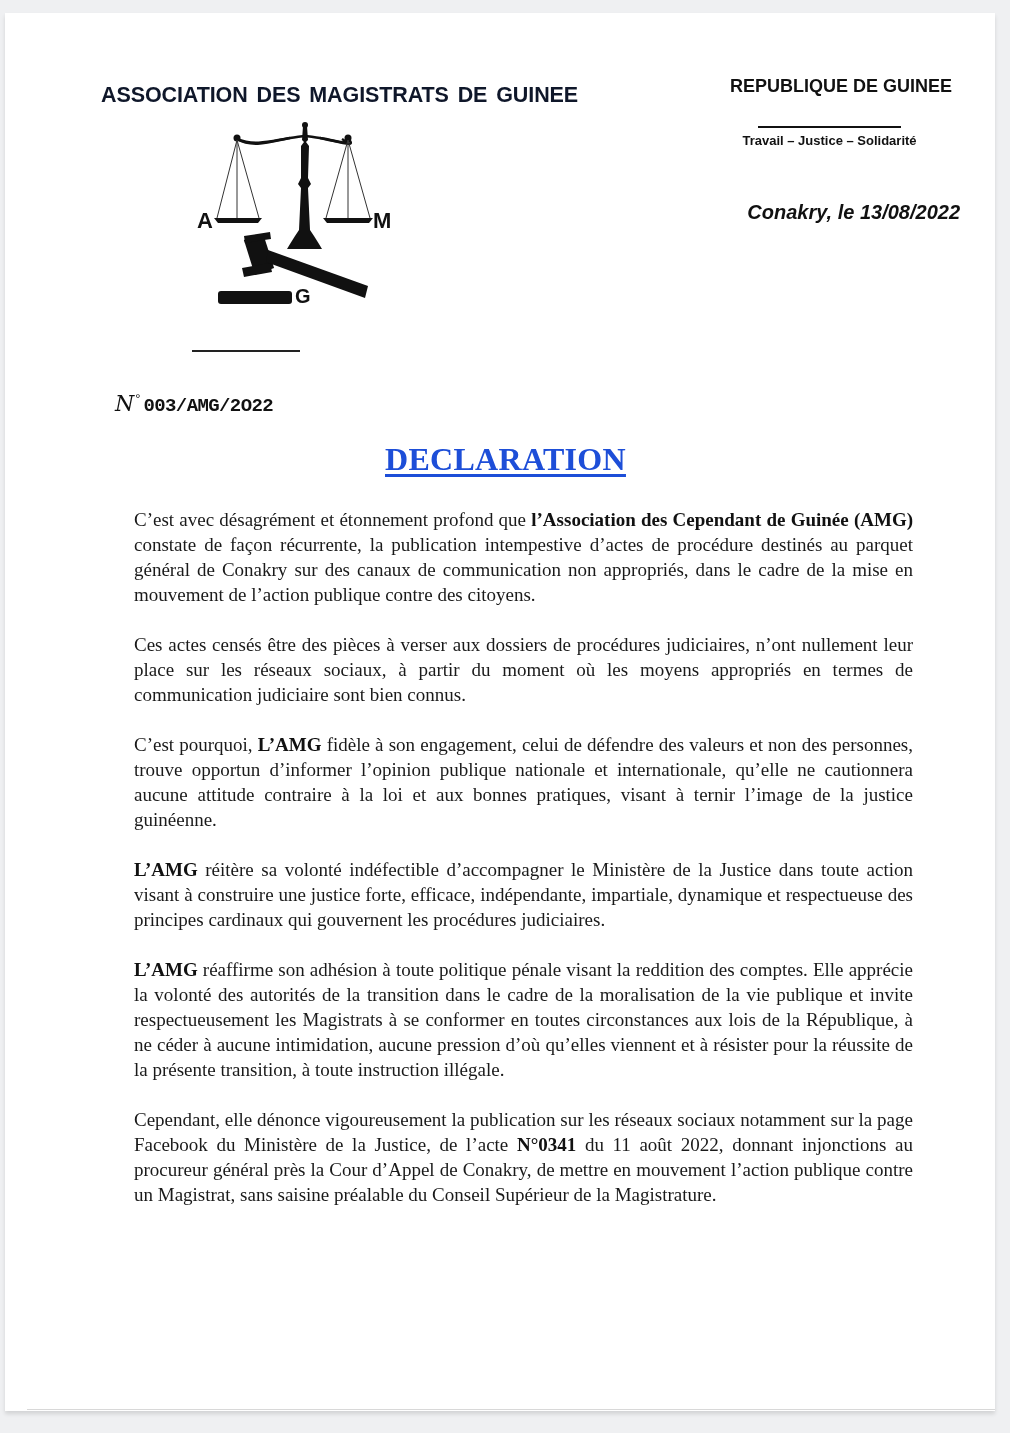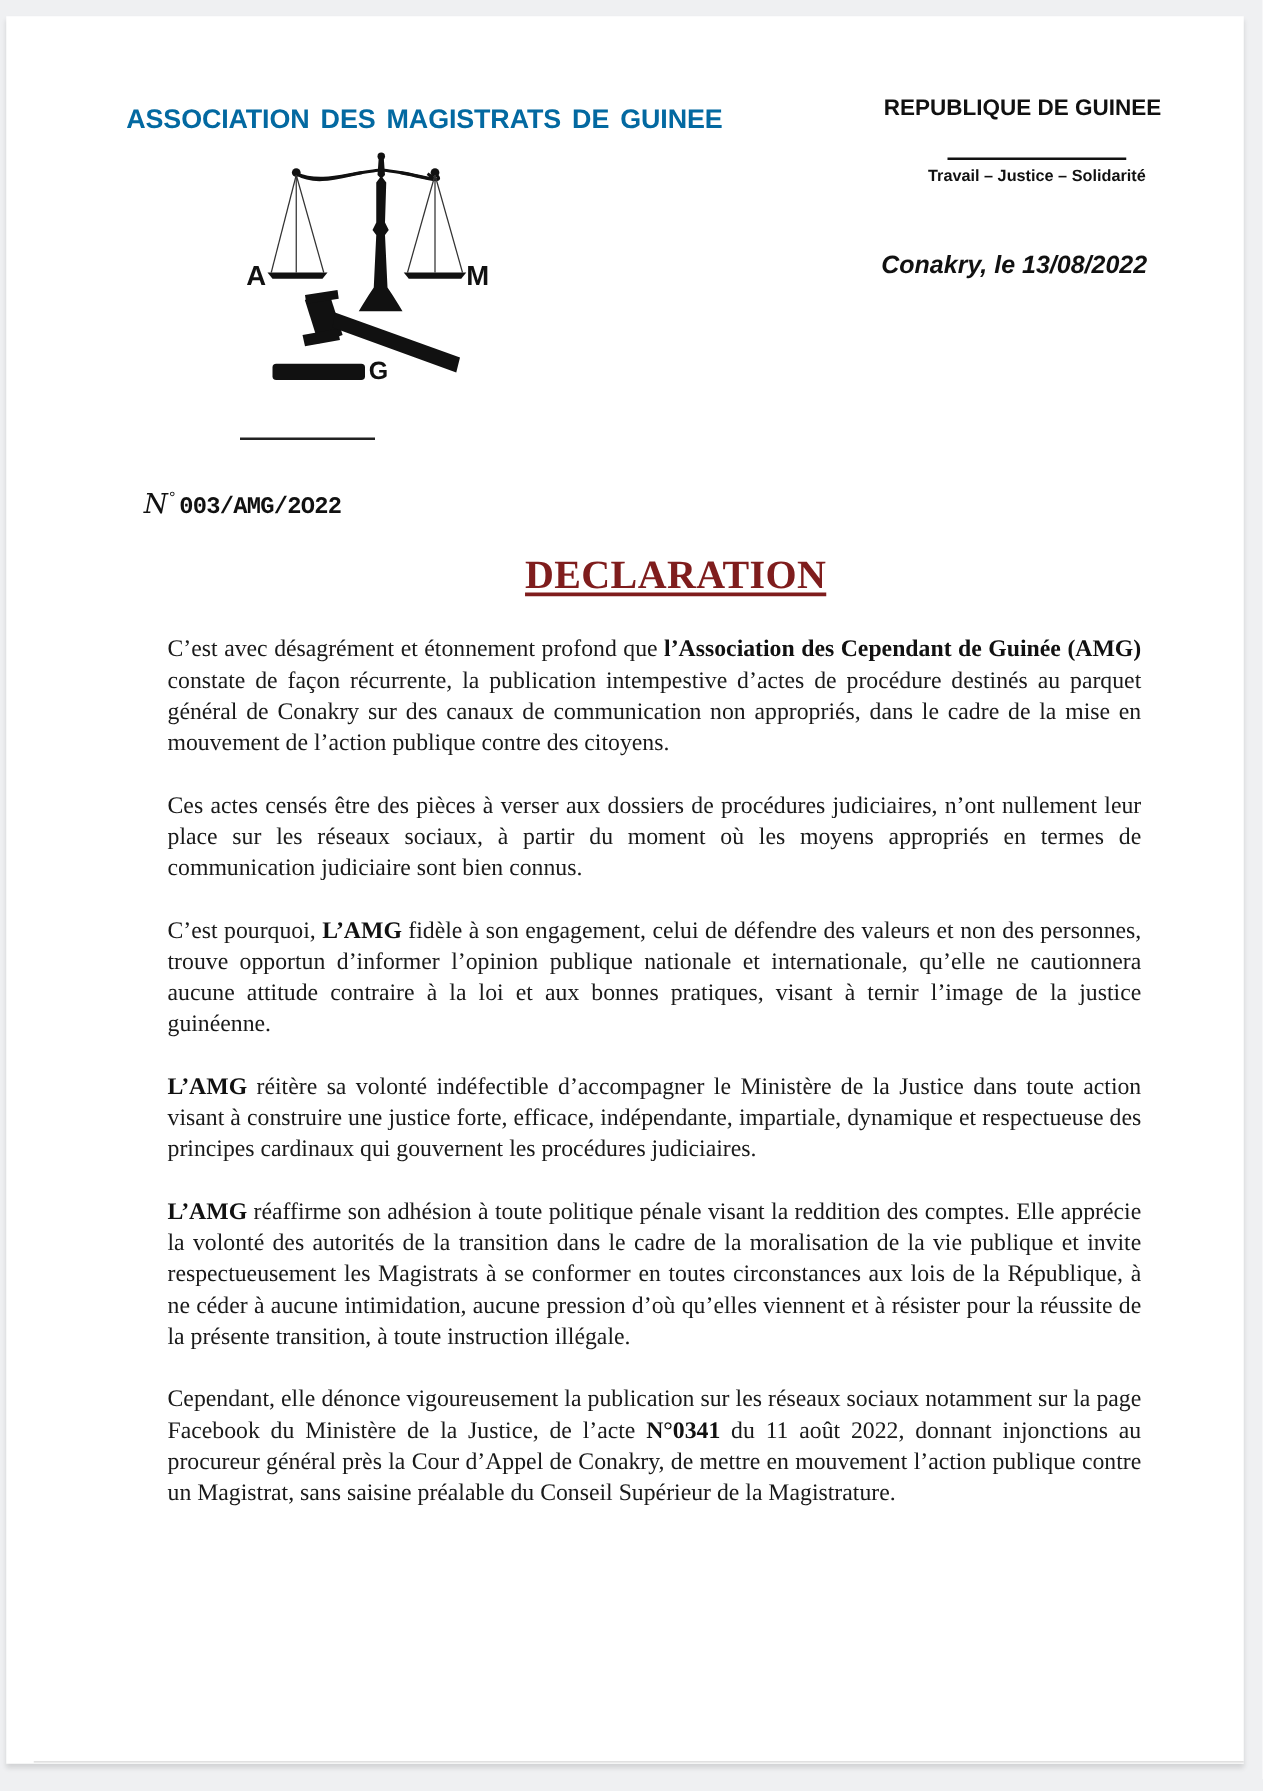--- a/index.html
+++ b/index.html
@@ -19,43 +19,43 @@
   .bottom-rule {
     position: absolute;
     left: 22px; right: 0; top: 1396px;
     height: 1px; background: #d8d8d8;
   }
   .sans { font-family: "Liberation Sans", "DejaVu Sans", sans-serif; }
   .serif { font-family: "Liberation Serif", "DejaVu Serif", serif; }
 
   .org-name {
     position: absolute; left: 96px; top: 70px;
-    font-size: 21.5px; font-weight: bold; color: #0369a1;
+    font-size: 21.5px; font-weight: bold; color: #0f172a;
     letter-spacing: -0.1px; word-spacing: 3px;
     white-space: nowrap;
   }
   .republic {
     position: absolute; left: 702px; top: 63px;
-    width: 245px; text-align: left;
+    width: 245px; text-align: right;
     font-size: 18px; font-weight: bold; color: #111;
     white-space: nowrap;
   }
   .rep-rule {
     position: absolute; left: 753px; top: 113px;
     width: 143px; height: 2px; background: #111;
   }
   .motto {
     position: absolute; left: 702px; top: 120px;
     width: 245px; text-align: center;
     font-size: 13px; font-weight: bold; color: #111;
     white-space: nowrap;
   }
   .date {
     position: absolute; left: 700px; top: 188px;
-    width: 255px; text-align: left;
+    width: 255px; text-align: right;
     font-size: 20px; font-weight: bold; font-style: italic; color: #111;
     white-space: nowrap;
   }
   .logo {
     position: absolute; left: 185px; top: 105px;
     width: 230px; height: 200px;
   }
   .logo-rule {
     position: absolute; left: 187px; top: 337px;
     width: 108px; height: 2px; background: #222;
@@ -66,22 +66,22 @@
     display: flex; align-items: baseline;
   }
   .ref .ref-n {
     font-family: "DejaVu Serif", serif; font-style: italic;
     font-size: 22px; margin-right: 1px;
   }
   .ref .ref-deg { font-size: 13px; position: relative; top: -8px; margin-right: 3px; }
   .ref .ref-num { font-weight: bold; letter-spacing: -0.6px; font-size: 19px; font-family: Liberation Mono, monospace; }
   .title {
     position: absolute; left: 380px; top: 428px;
-    width: 276px; text-align: right;
-    font-size: 32px; font-weight: bold; color: #7f1d1d;
+    width: 276px; text-align: left;
+    font-size: 32px; font-weight: bold; color: #1d4ed8;
     text-decoration: underline; text-decoration-thickness: 3px;
     text-underline-offset: 4px;
     letter-spacing: 0.3px;
   }
   .body {
     position: absolute; left: 129px; top: 494px;
     width: 779px;
     font-size: 19px; line-height: 25px; color: #1a1a1a;
   }
   .body p {

